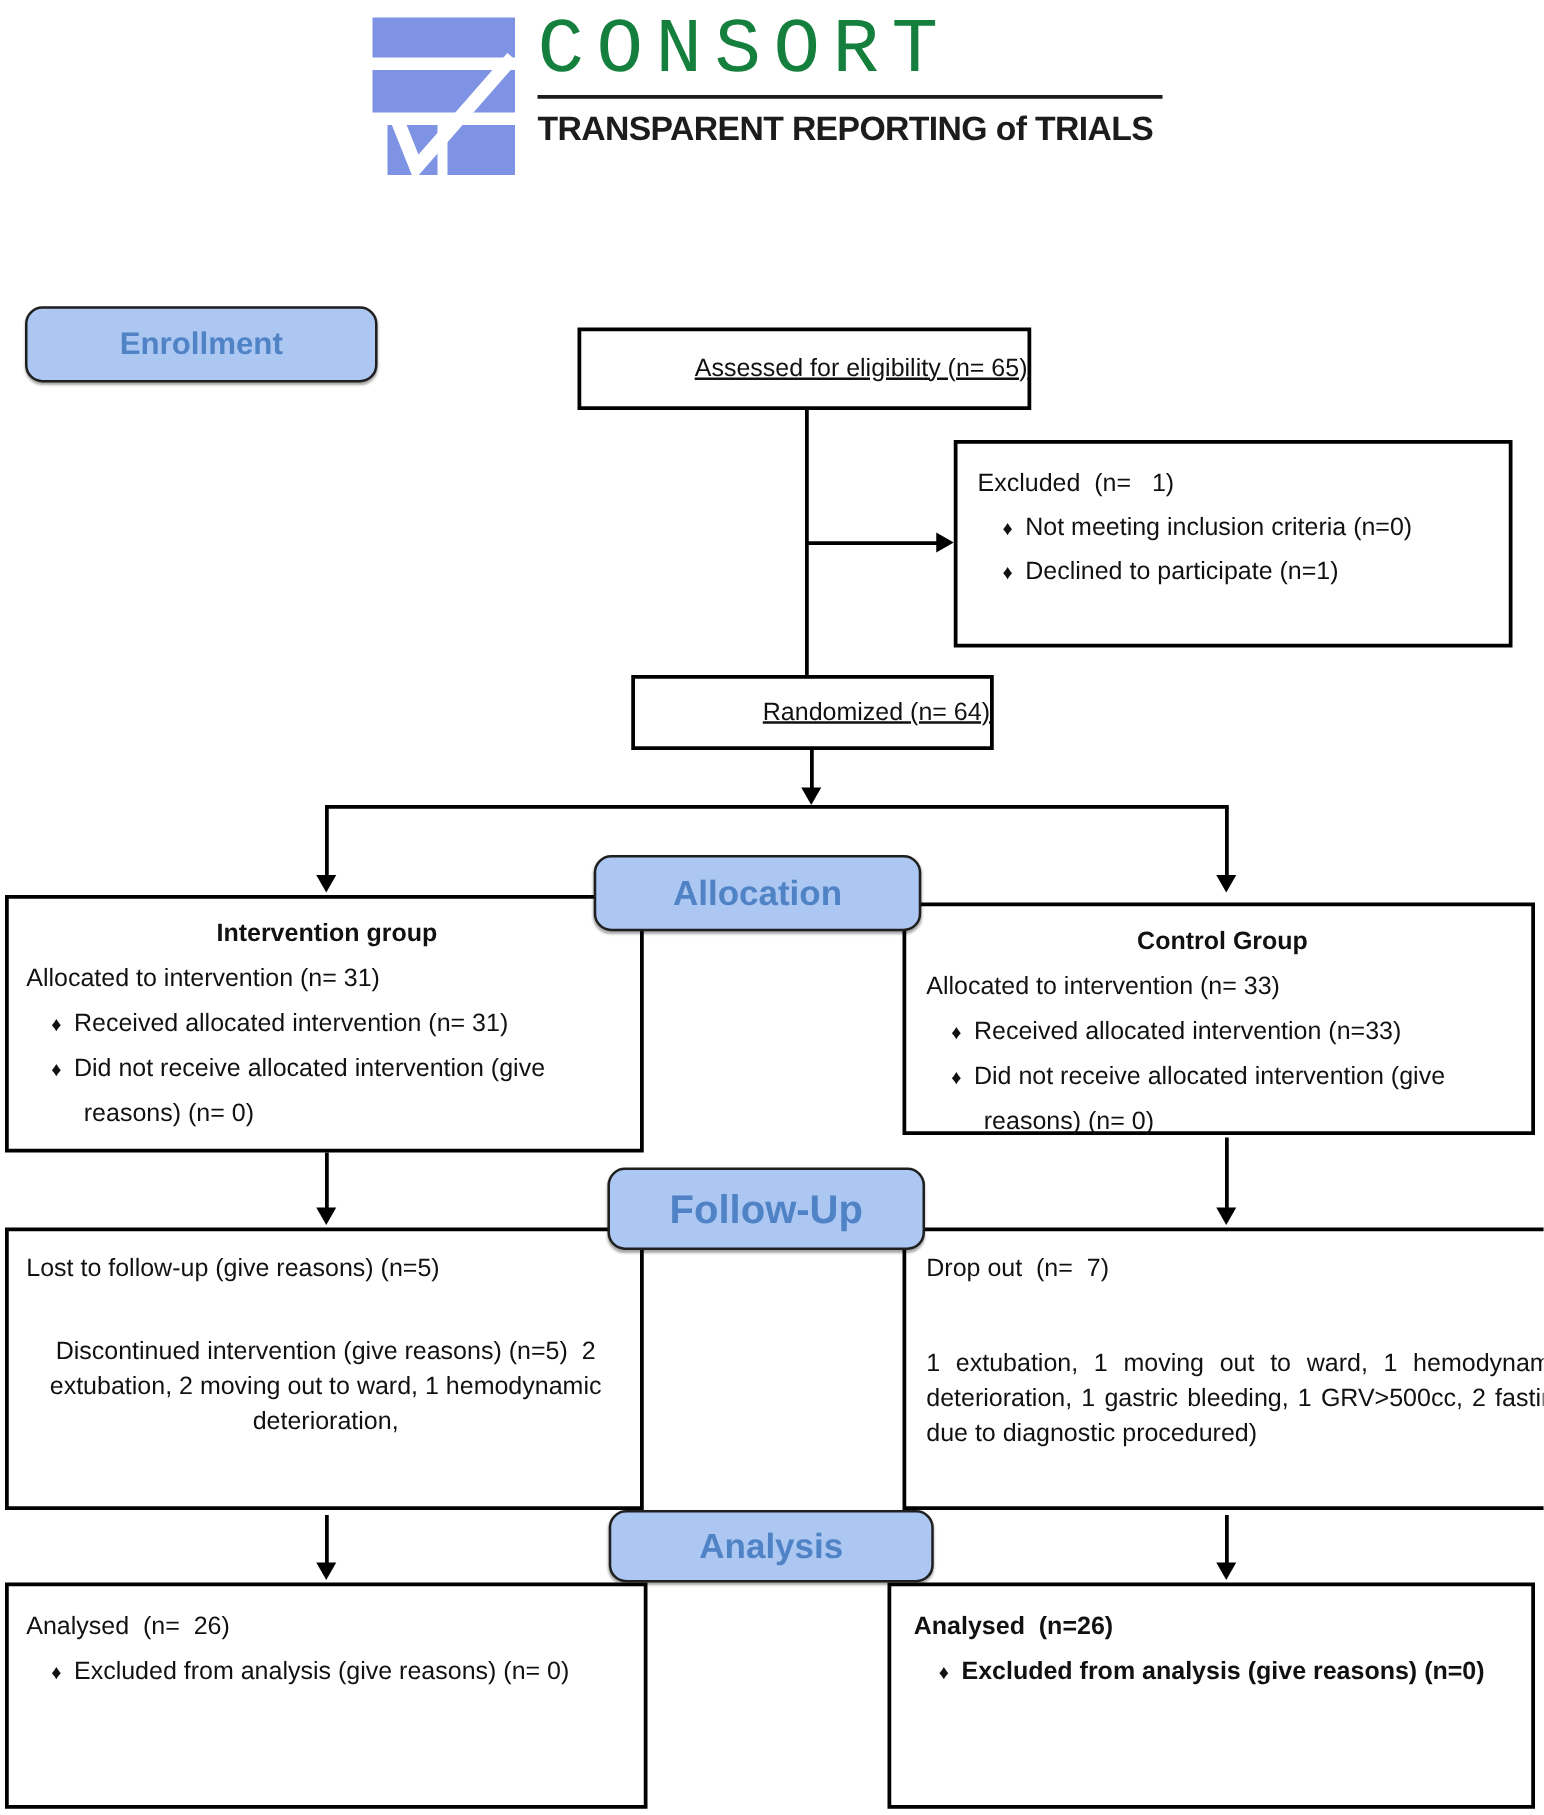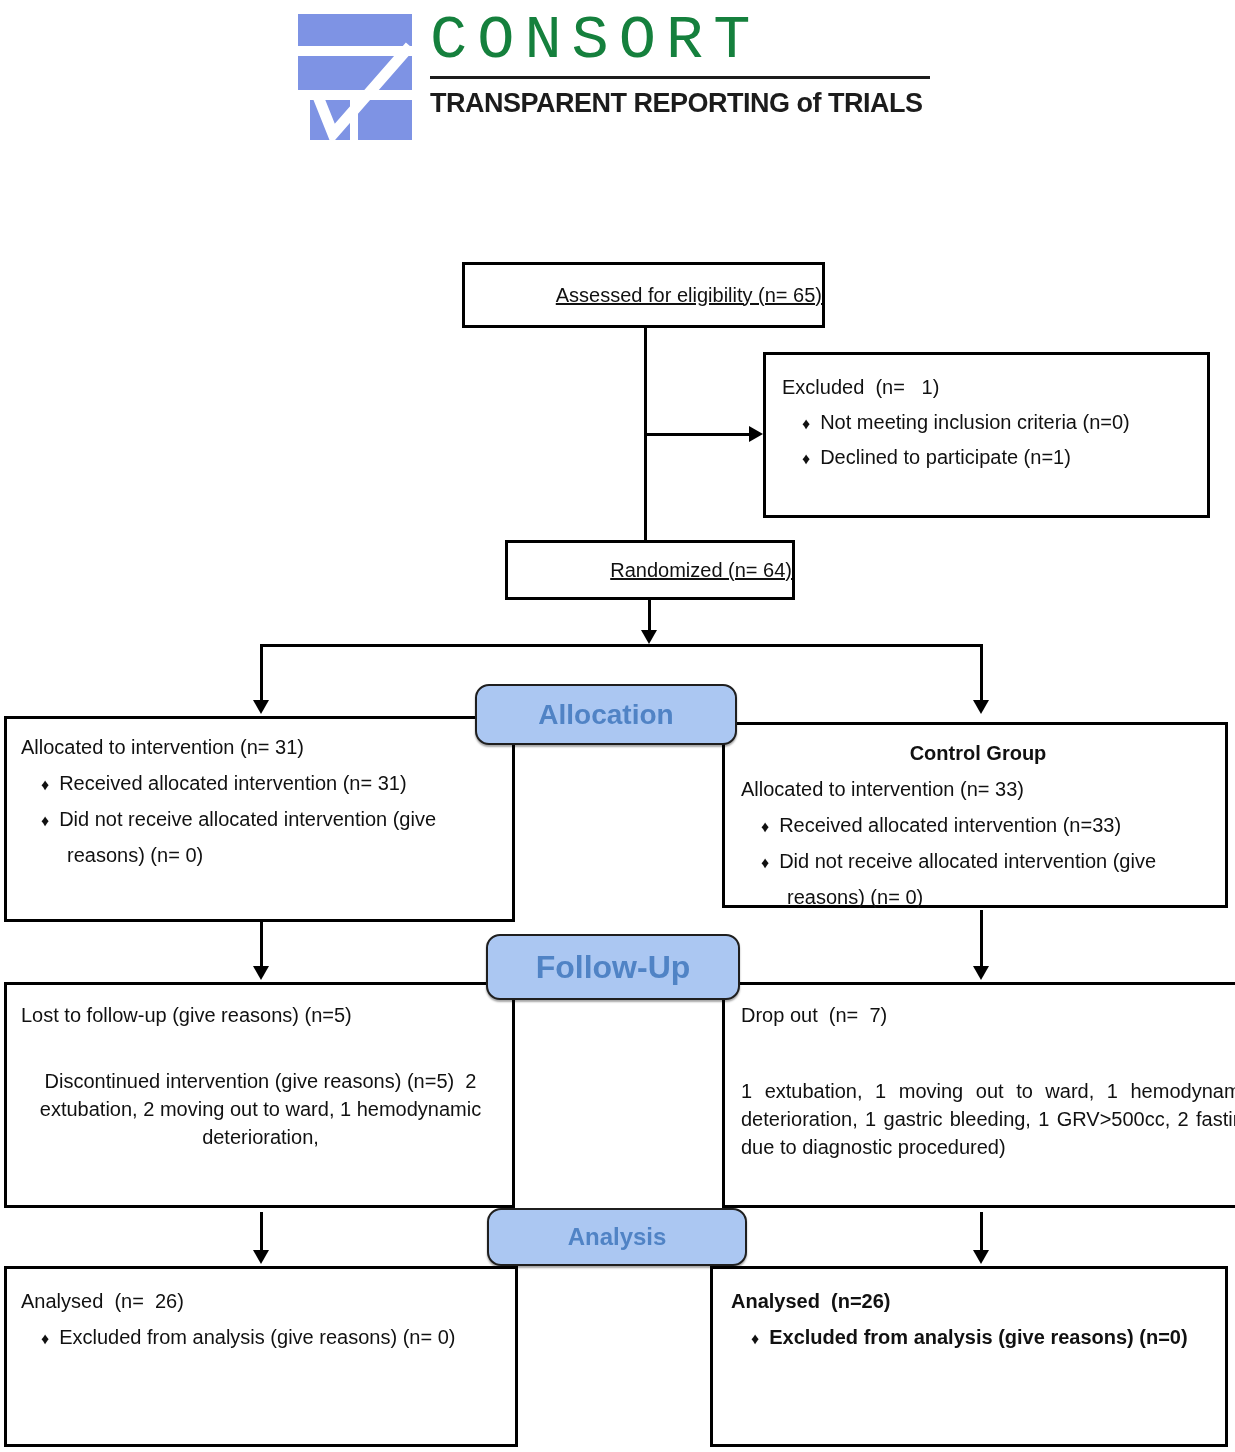--- a/index.html
+++ b/index.html
@@ -22,21 +22,21 @@
   
   .badge{
     position:absolute;display:flex;align-items:center;justify-content:center;
     background:#abc7f2;border:2.5px solid #1f1f1f;border-radius:14px;
     color:#5083c5;font-weight:bold;z-index:6;
     box-shadow:0 2px 2px rgba(0,0,0,0.35);
   }
   .badge-enrollment{left:20px;top:245px;width:278px;height:57px;font-size:25px;}
   .badge-allocation{left:475px;top:684px;width:258px;height:57px;font-size:28px;}
   .badge-followup{left:486px;top:934px;width:250px;height:62px;font-size:32px;}
-  .badge-analysis{left:487px;top:1208px;width:256px;height:54px;font-size:24px;}
+  .badge-analysis{left:487px;top:1208px;width:256px;height:54px;font-size:28px;}
   
   .box{
     position:absolute;background:#fff;border:3px solid #000;box-sizing:border-box;
     font-size:20px;line-height:1.75;z-index:2;
   }
   .box-center{display:flex;align-items:center;justify-content:flex-end;text-decoration:underline;}
   .box-assessed{left:462px;top:262px;width:363px;height:66px;}
   .box-excluded{left:763px;top:352px;width:447px;height:166px;padding:15px 12px 0 16px;}
   .box-randomized{left:505px;top:540px;width:290px;height:60px;}
   .box-alloc-left{left:4px;top:716px;width:511px;height:206px;padding:10px 10px 0 14px;line-height:1.8;}
@@ -74,20 +74,23 @@
       <rect x="62" y="92" width="54" height="40" fill="#7e93e4"></rect>
       <polyline points="21,86 37,126 114,38" fill="none" stroke="#ffffff" stroke-width="11"></polyline>
     </svg>
   </div>
   <div class="wordmark">
     <div class="logo-title">CONSORT</div>
     <div class="logo-rule"></div>
     <div class="logo-subtitle">TRANSPARENT REPORTING of TRIALS</div>
   </div>
 
+  <div class="badge badge-enrollment">
+    <span>Enrollment</span>
+  </div>
   <div class="badge badge-allocation">
     <span>Allocation</span>
   </div>
   <div class="badge badge-followup">
     <span>Follow-Up</span>
   </div>
   <div class="badge badge-analysis">
     <span>Analysis</span>
   </div>
 
@@ -124,20 +127,21 @@
       <li><span class="bi">♦</span><span class="pre">Not meeting inclusion criteria (n=0)</span></li>
       <li><span class="bi">♦</span><span class="pre">Declined to participate (n=1)</span></li>
     </ul>
   </div>
 
   <div class="box box-center box-randomized">
     <span class="pre">Randomized (n= 64)</span>
   </div>
 
   <div class="box box-alloc-left">
+    <div class="box-title">Intervention group</div>
     <div class="pre">Allocated to intervention (n= 31)</div>
     <ul class="bullets">
       <li><span class="bi">♦</span><span class="pre">Received allocated intervention (n= 31)</span></li>
       <li><span class="bi">♦</span><span class="pre">Did not receive allocated intervention (give reasons) (n= 0)</span></li>
     </ul>
   </div>
 
   <div class="box box-alloc-right">
     <div class="box-title">Control Group</div>
     <div class="pre">Allocated to intervention (n= 33)</div>

